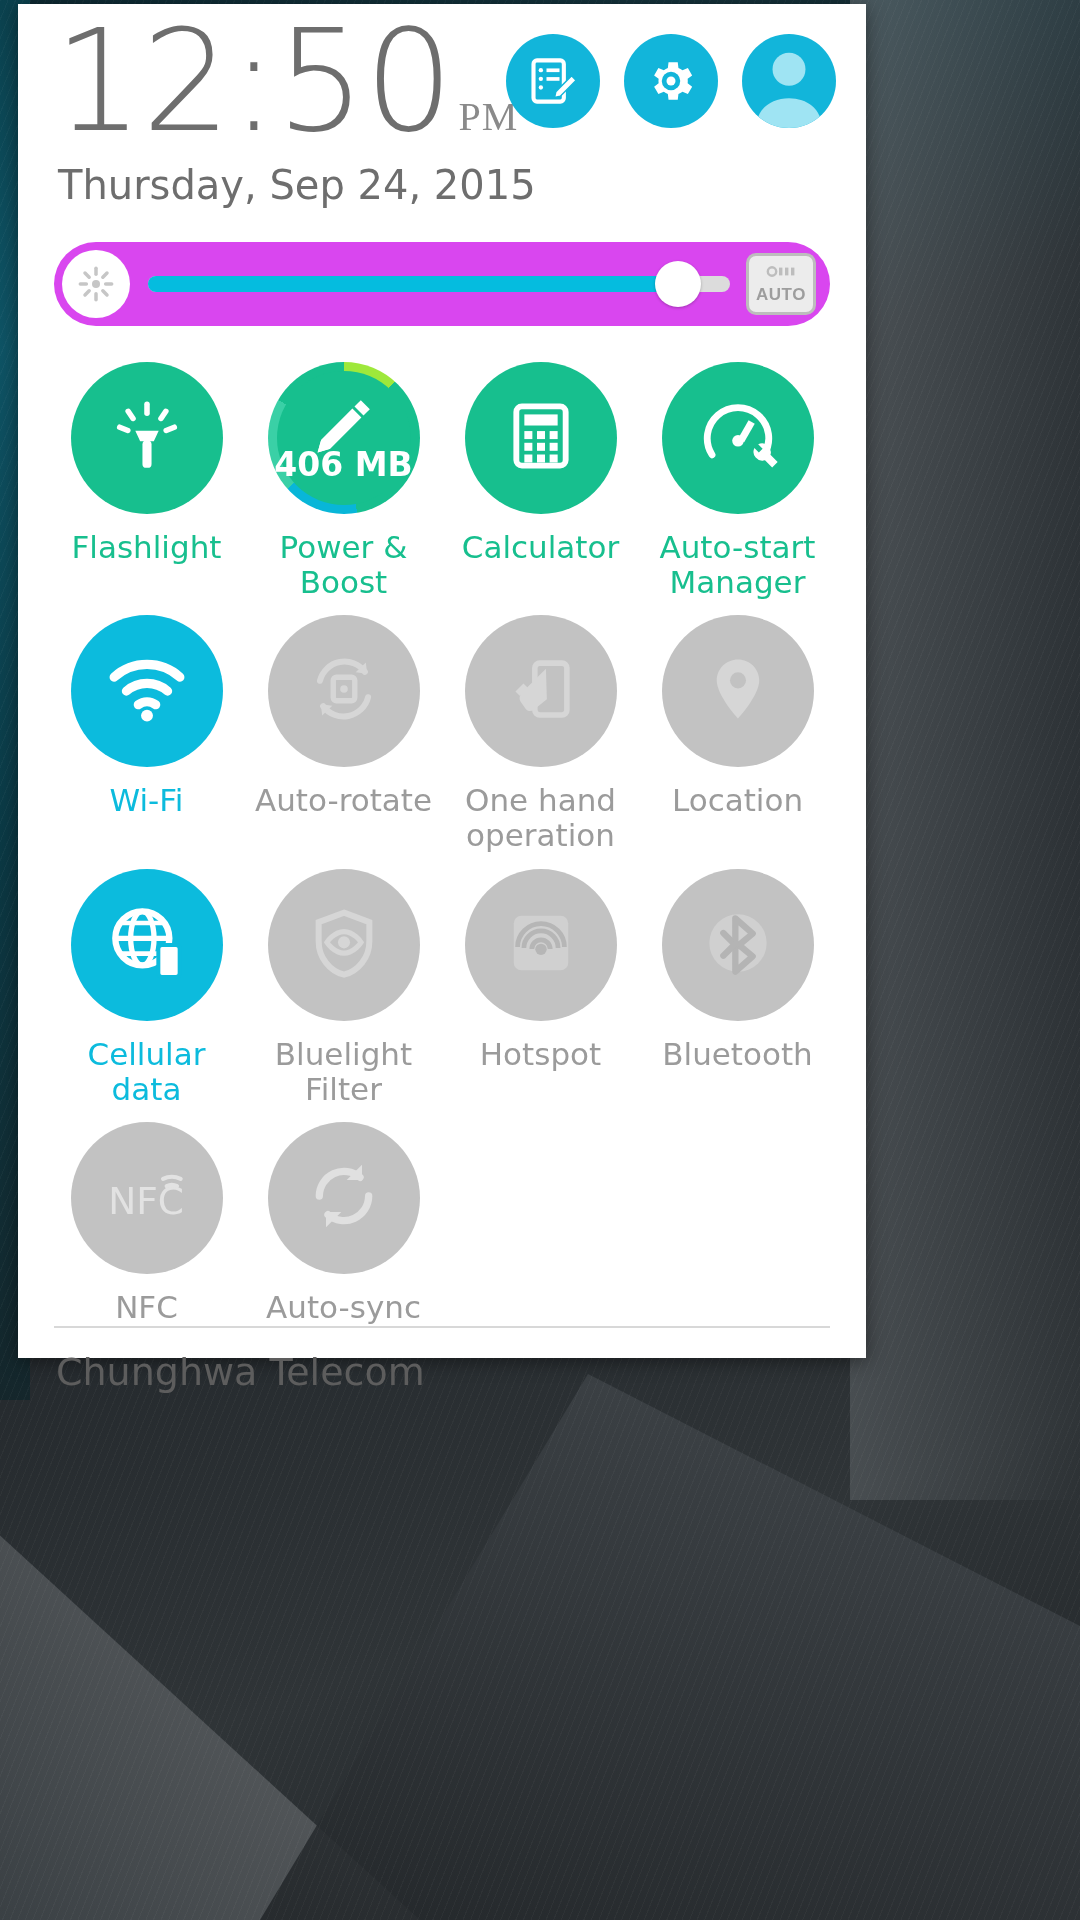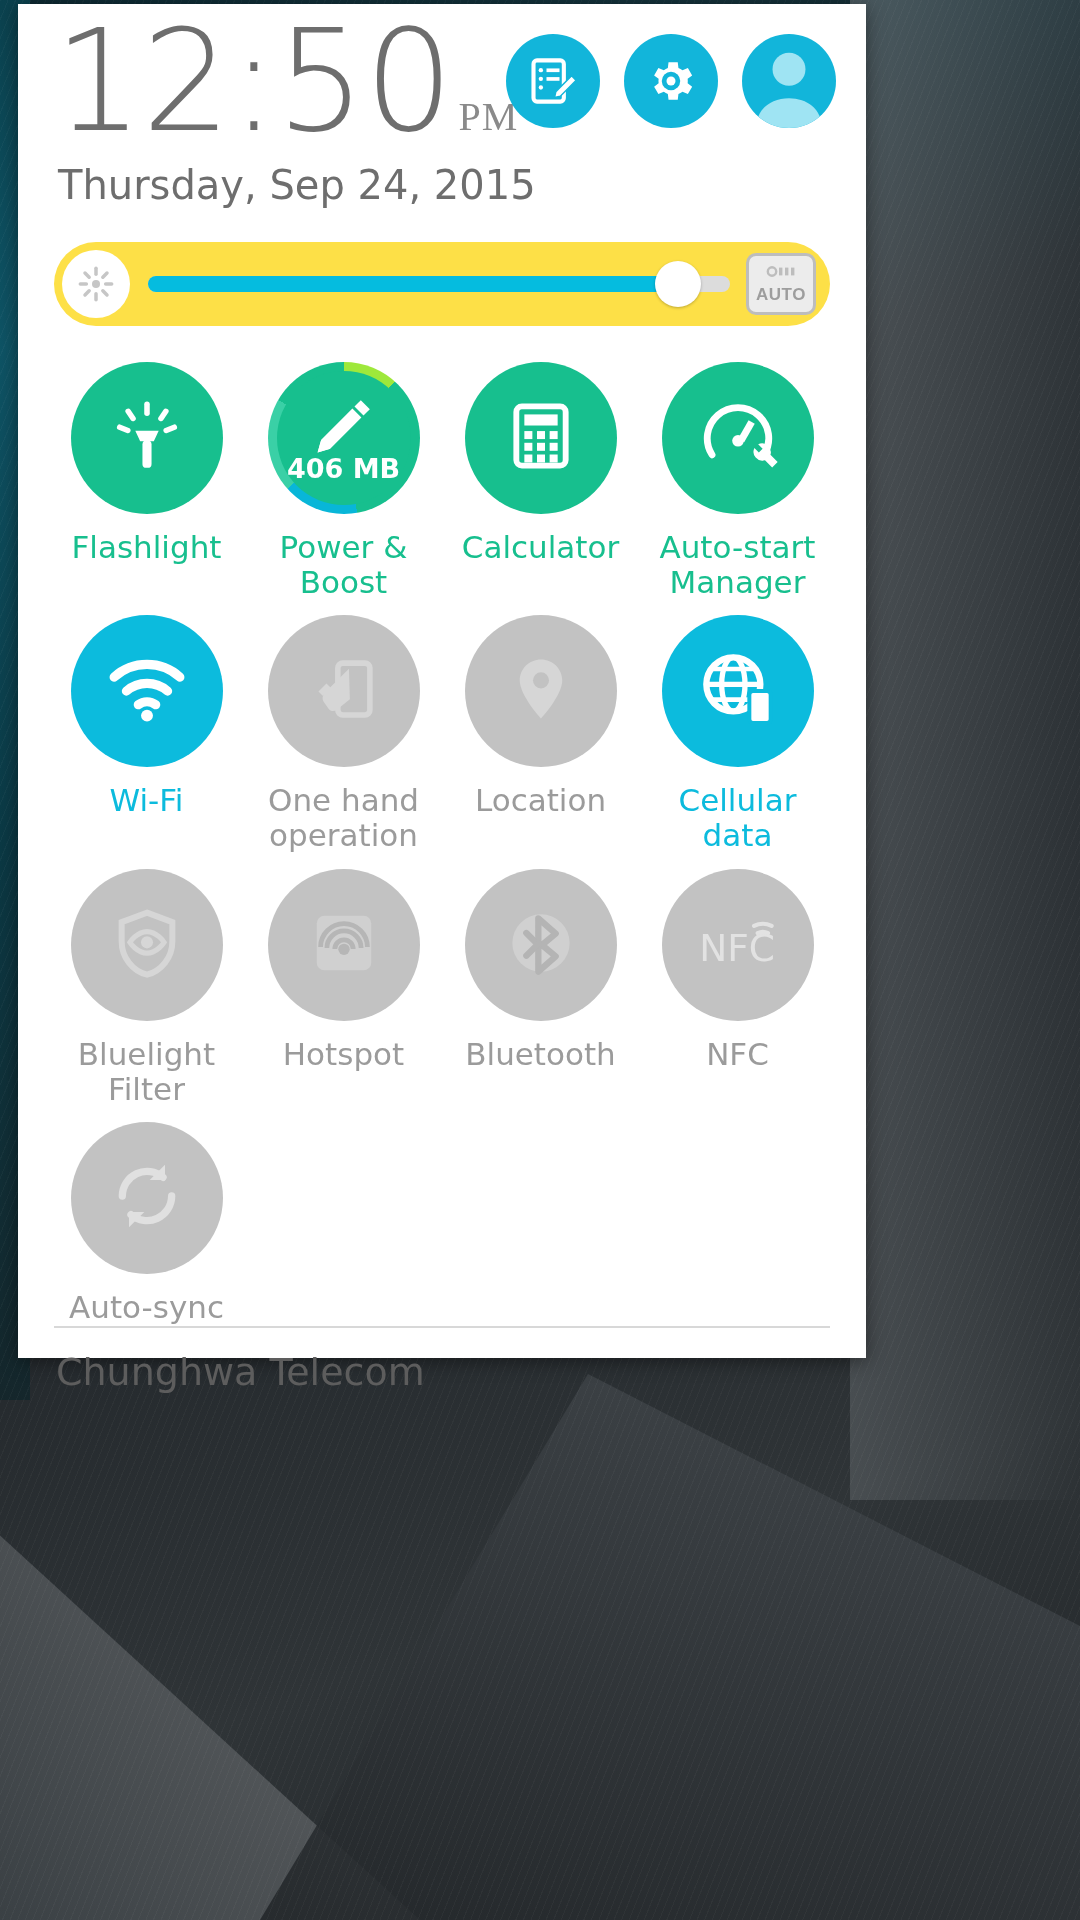--- a/index.html
+++ b/index.html
@@ -74,21 +74,21 @@
   .hdr-btn {
     width:94px; height:94px; border-radius:50%;
     background:#12b5da;
     display:flex; align-items:center; justify-content:center;
   }
   .hdr-btn svg { display:block; }
   #avatar-btn { background:#12b5da; overflow:hidden; position:relative; }
 
   
   #brightness-row {
-    margin:0 36px; height:84px; border-radius:42px; background:#fde047;
+    margin:0 36px; height:84px; border-radius:42px; background:#d946ef;
     display:flex; align-items:center; padding:0 8px; position:relative;
   }
   #brightness-icon-wrap {
     width:68px; height:68px; border-radius:50%; background:#ffffff;
     display:flex; align-items:center; justify-content:center; flex:0 0 auto;
   }
   #brightness-track {
     flex:1 1 auto; height:16px; margin:0 16px 0 18px; border-radius:8px;
     background:#dcdcdc; position:relative;
   }
@@ -125,21 +125,21 @@
   }
   .c-green  { background:#17bf8e; }
   .c-cyan   { background:#0cbbdd; }
   .c-gray   { background:#c2c2c2; }
   .l-green  { color:#17bf8e; }
   .l-cyan   { color:#0cbbdd; }
   .l-gray   { color:#9b9b9b; }
 
   #boost-text {
     position:absolute; left:0; right:0; bottom:30px;
-    text-align:center; color:#ffffff; font-size:27px; font-weight:700;
+    text-align:center; color:#ffffff; font-size:33px; font-weight:700;
     font-family:"DejaVu Sans", sans-serif;
   }
 
   
   #footer { margin-top:1px; padding:0 36px; }
   #footer-divider { height:2px; background:#d8d8d8; }
   #carrier-text {
     padding:22px 2px 0 2px; font-size:38px; color:#5d5d5d; font-weight:400;
     font-family:"DejaVu Sans", sans-serif;
   }
@@ -318,20 +318,35 @@
               <path d="M6.1 12.6a9 9 0 0111.8 0" stroke-width="2.6"></path>
               <path d="M9.5 16.5a4.2 4.2 0 015 0" stroke-width="2.6"></path>
             </g>
             <circle cx="12" cy="19.6" r="1.7" fill="#fff"></circle>
           </svg>
         </span>
       </div>
       <div class="tile-label l-cyan">Wi-Fi</div>
     </div>
 
+    <div class="tile">
+      <div class="tile-circle c-gray">
+        <span>
+          <svg width="76" height="76" viewBox="0 0 24 24">
+            <path d="M4.4 9.4A8 8 0 0118.6 6.6" fill="none" stroke="#d6d6d6" stroke-width="1.9" stroke-linecap="round"></path>
+            <path d="M19.6 14.6A8 8 0 015.4 17.4" fill="none" stroke="#d6d6d6" stroke-width="1.9" stroke-linecap="round"></path>
+            <path d="M18.9 3.6l.4 3.6-3.6-.5z" fill="#d6d6d6"></path>
+            <path d="M5.1 20.4l-.4-3.6 3.6.5z" fill="#d6d6d6"></path>
+            <rect x="8.6" y="8.3" width="6.8" height="7.4" rx="1" fill="none" stroke="#d6d6d6" stroke-width="1.7"></rect>
+            <circle cx="12" cy="12" r="1.2" fill="#d6d6d6"></circle>
+          </svg>
+        </span>
+      </div>
+      <div class="tile-label l-gray">Auto-rotate</div>
+    </div>
 
 
     <div class="tile">
       <div class="tile-circle c-gray">
         <span>
           <svg width="74" height="74" viewBox="0 0 24 24">
             <rect x="10" y="3.6" width="10.4" height="16.8" rx="1.6" fill="none" stroke="#d6d6d6" stroke-width="1.8"></rect>
             <path d="M13.6 5.4L6 13c-1 1-1.2 2.2-.6 3.1l1.6 2.3c.6.9 1.8 1 2.7.3l4.2-3.4z" fill="#d6d6d6"></path>
             <path d="M6.3 10.2l-2.6 2.6 1.4 1.4 2.6-2.6z" fill="#d6d6d6"></path>
           </svg>

